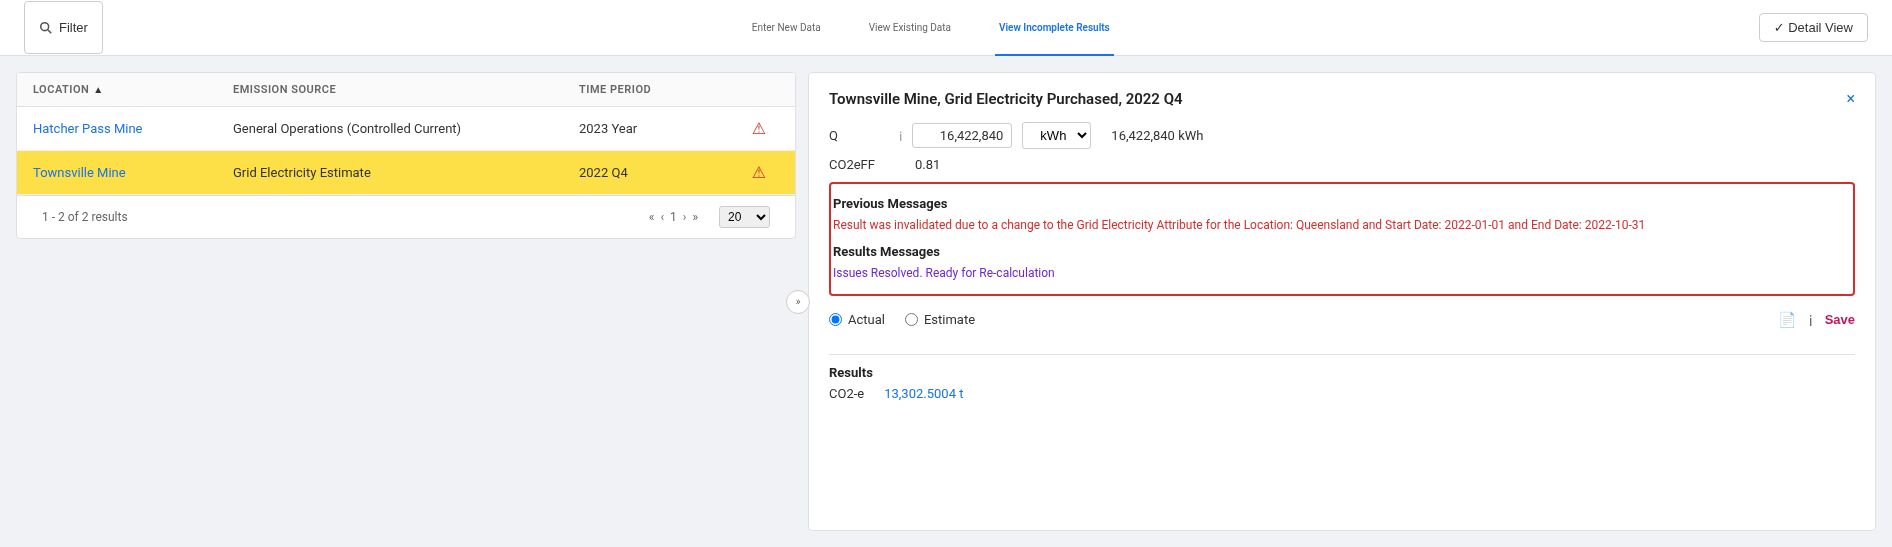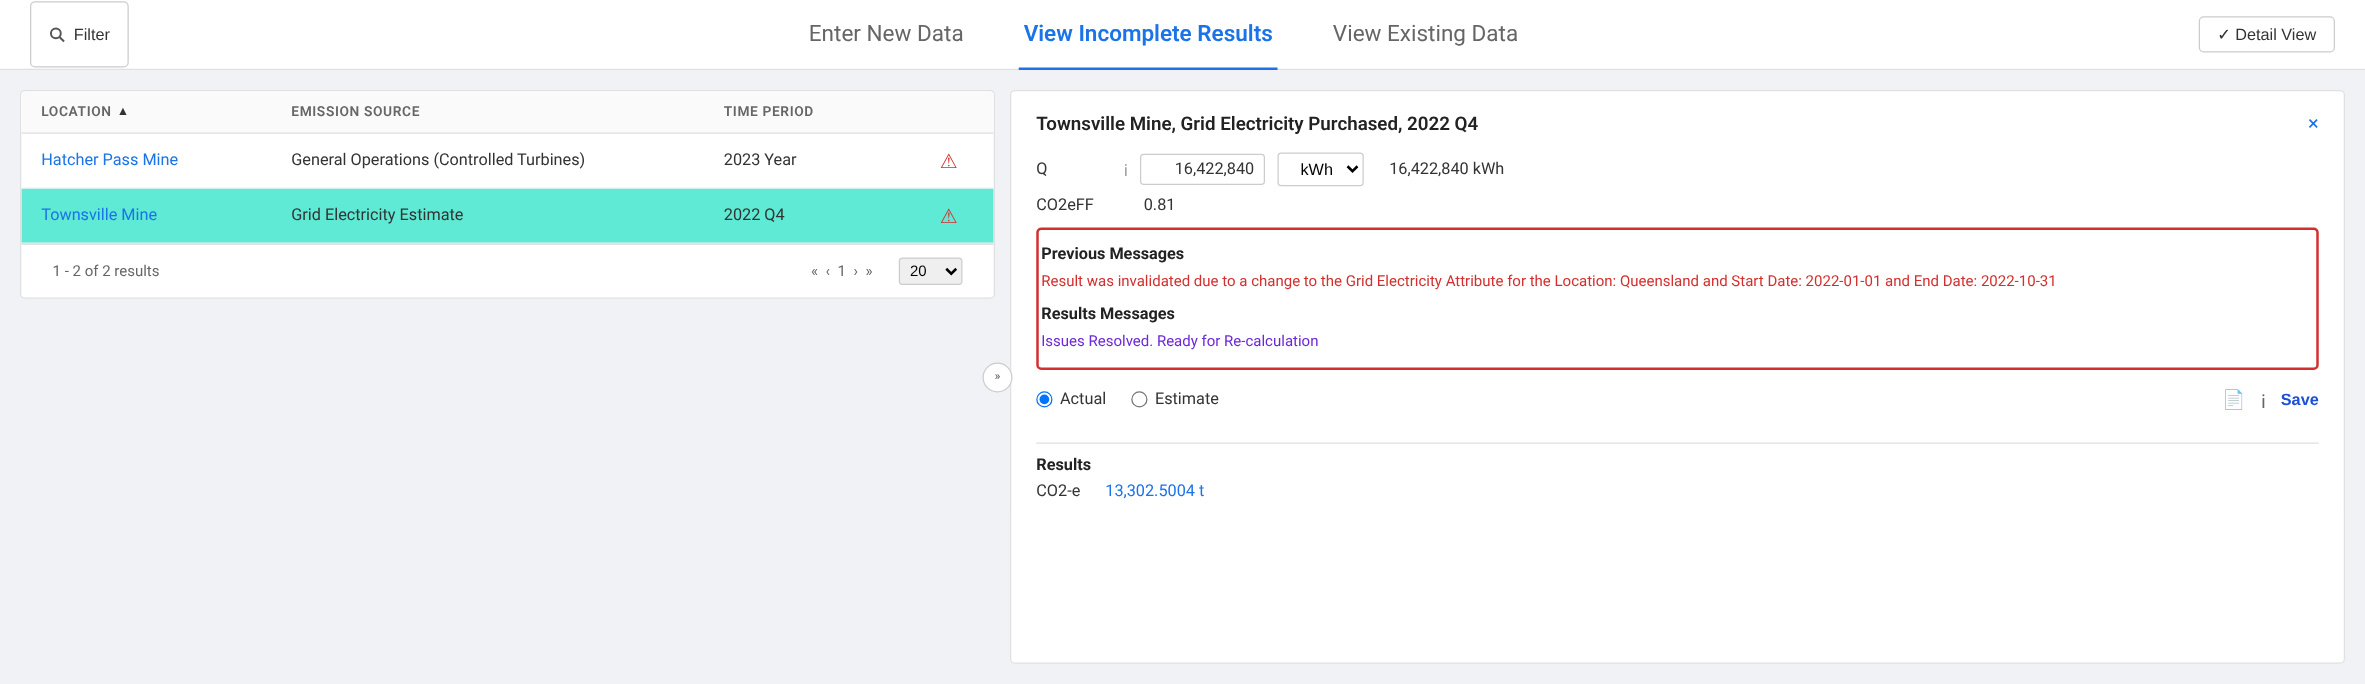--- a/index.html
+++ b/index.html
@@ -40,21 +40,21 @@
       gap: 40px;
       align-items: center;
       height: 100%;
     }
     .tab {
       cursor: pointer;
       padding: 0 4px;
       height: 100%;
       display: flex;
       align-items: center;
-      font-size: 18px;
+      font-size: 10px;
       color: #666;
       border-bottom: 2px solid transparent;
       position: relative;
       top: 1px;
     }
     .tab.active {
       color: #1a73e8;
       border-bottom: 2px solid #1a73e8;
       font-weight: 600;
     }
@@ -105,21 +105,21 @@
     }
     .sort-arrow { color: #333; font-size: 10px; }
     .table-body { flex: 1; overflow-y: auto; }
     .table-row {
       display: grid;
       grid-template-columns: 200px 1fr 160px 40px;
       padding: 12px 16px;
       border-bottom: 1px solid #f0f0f0;
       align-items: center;
     }
-    .table-row.selected { background: #5eead4; }
+    .table-row.selected { background: #fde047; }
     .location-link {
       color: #1a73e8;
       cursor: pointer;
       font-size: 13px;
     }
     .emission-source { font-size: 13px; color: #333; }
     .time-period { font-size: 13px; color: #333; }
     .warning-icon {
       color: #d32f2f;
       font-size: 16px;
@@ -276,21 +276,21 @@
     .save-row {
       display: flex;
       align-items: center;
       justify-content: flex-end;
       gap: 12px;
       margin-bottom: 14px;
     }
     .save-btn {
       background: none;
       border: none;
-      color: #1d4ed8;
+      color: #be185d;
       font-size: 13px;
       font-weight: 600;
       cursor: pointer;
     }
     .icon-btn {
       background: none;
       border: none;
       cursor: pointer;
       color: #666;
       font-size: 15px;
@@ -329,25 +329,25 @@
       <circle cx="6.5" cy="6.5" r="4.5"></circle>
       <line x1="10" y1="10" x2="14" y2="14"></line>
     </svg>
     <span>Filter</span>
   </button>
 
   <div class="tabs">
     <div class="tab">
       <span>Enter New Data</span>
     </div>
+    <div class="tab">
+      <span>View Existing Data</span>
+    </div>
     <div class="tab active">
       <span>View Incomplete Results</span>
-    </div>
-    <div class="tab">
-      <span>View Existing Data</span>
     </div>
   </div>
 
   <button class="detail-view-btn">
     <span>✓  Detail View</span>
   </button>
 </div>
 
 <div class="main-content">
 
@@ -364,21 +364,21 @@
         </div>
         <div class="col-header">
           <span>TIME PERIOD</span>
         </div>
         <div class="col-header"></div>
       </div>
 
       <div class="table-body">
         <div class="table-row">
           <div class="location-link">Hatcher Pass Mine</div>
-          <div class="emission-source">General Operations (Controlled Turbines)</div>
+          <div class="emission-source">General Operations (Controlled Current)</div>
           <div class="time-period">2023 Year</div>
           <div class="warning-icon">⚠</div>
         </div>
         <div class="table-row selected">
           <div class="location-link">Townsville Mine</div>
           <div class="emission-source">Grid Electricity Estimate</div>
           <div class="time-period">2022 Q4</div>
           <div class="warning-icon">⚠</div>
         </div>
       </div>

